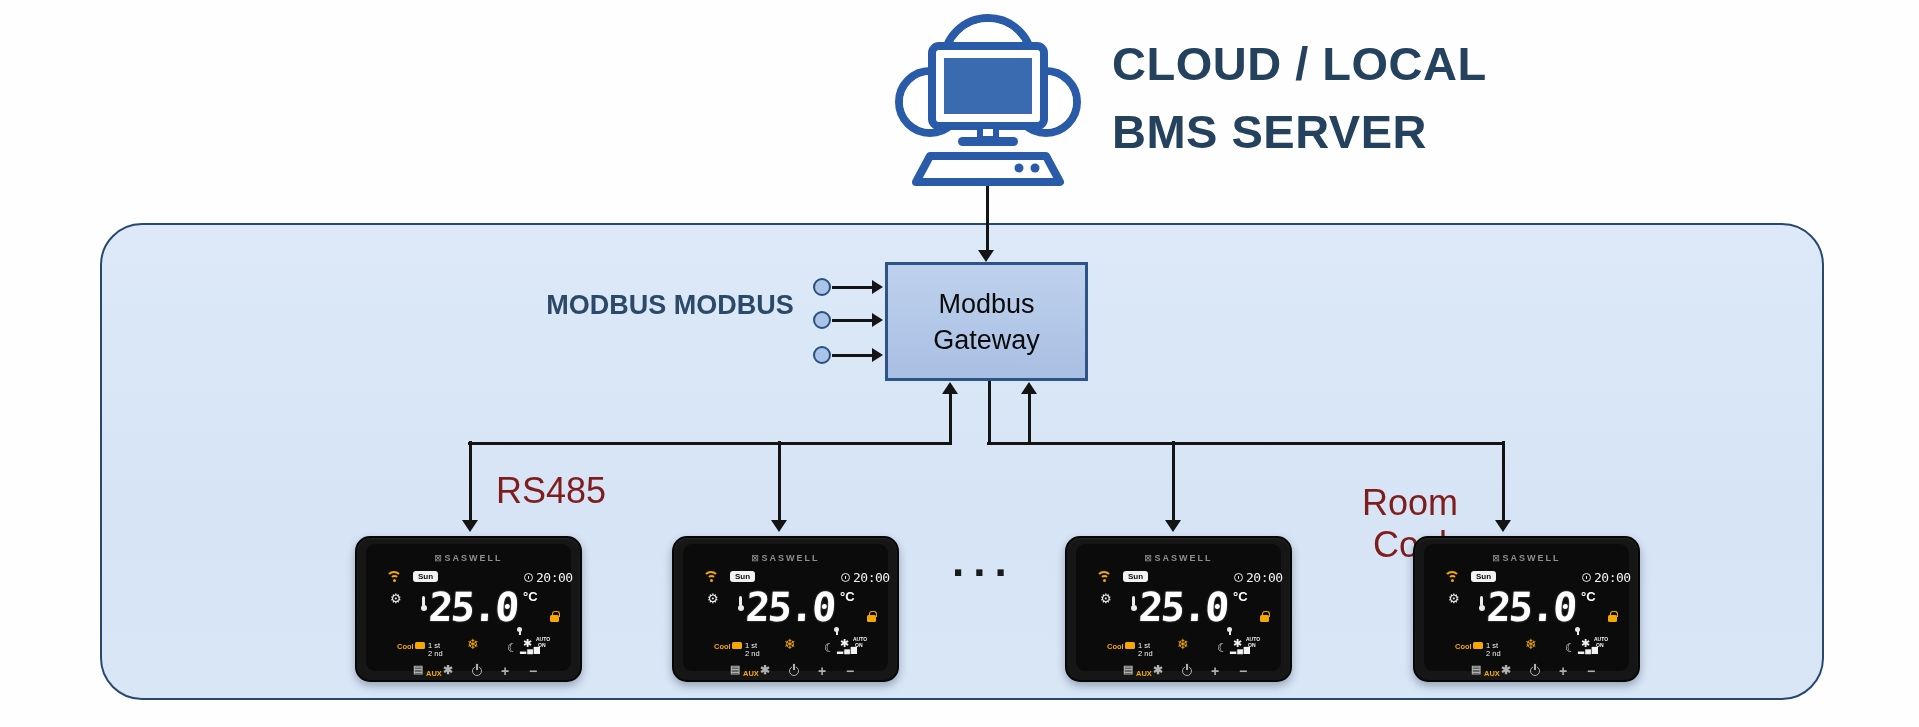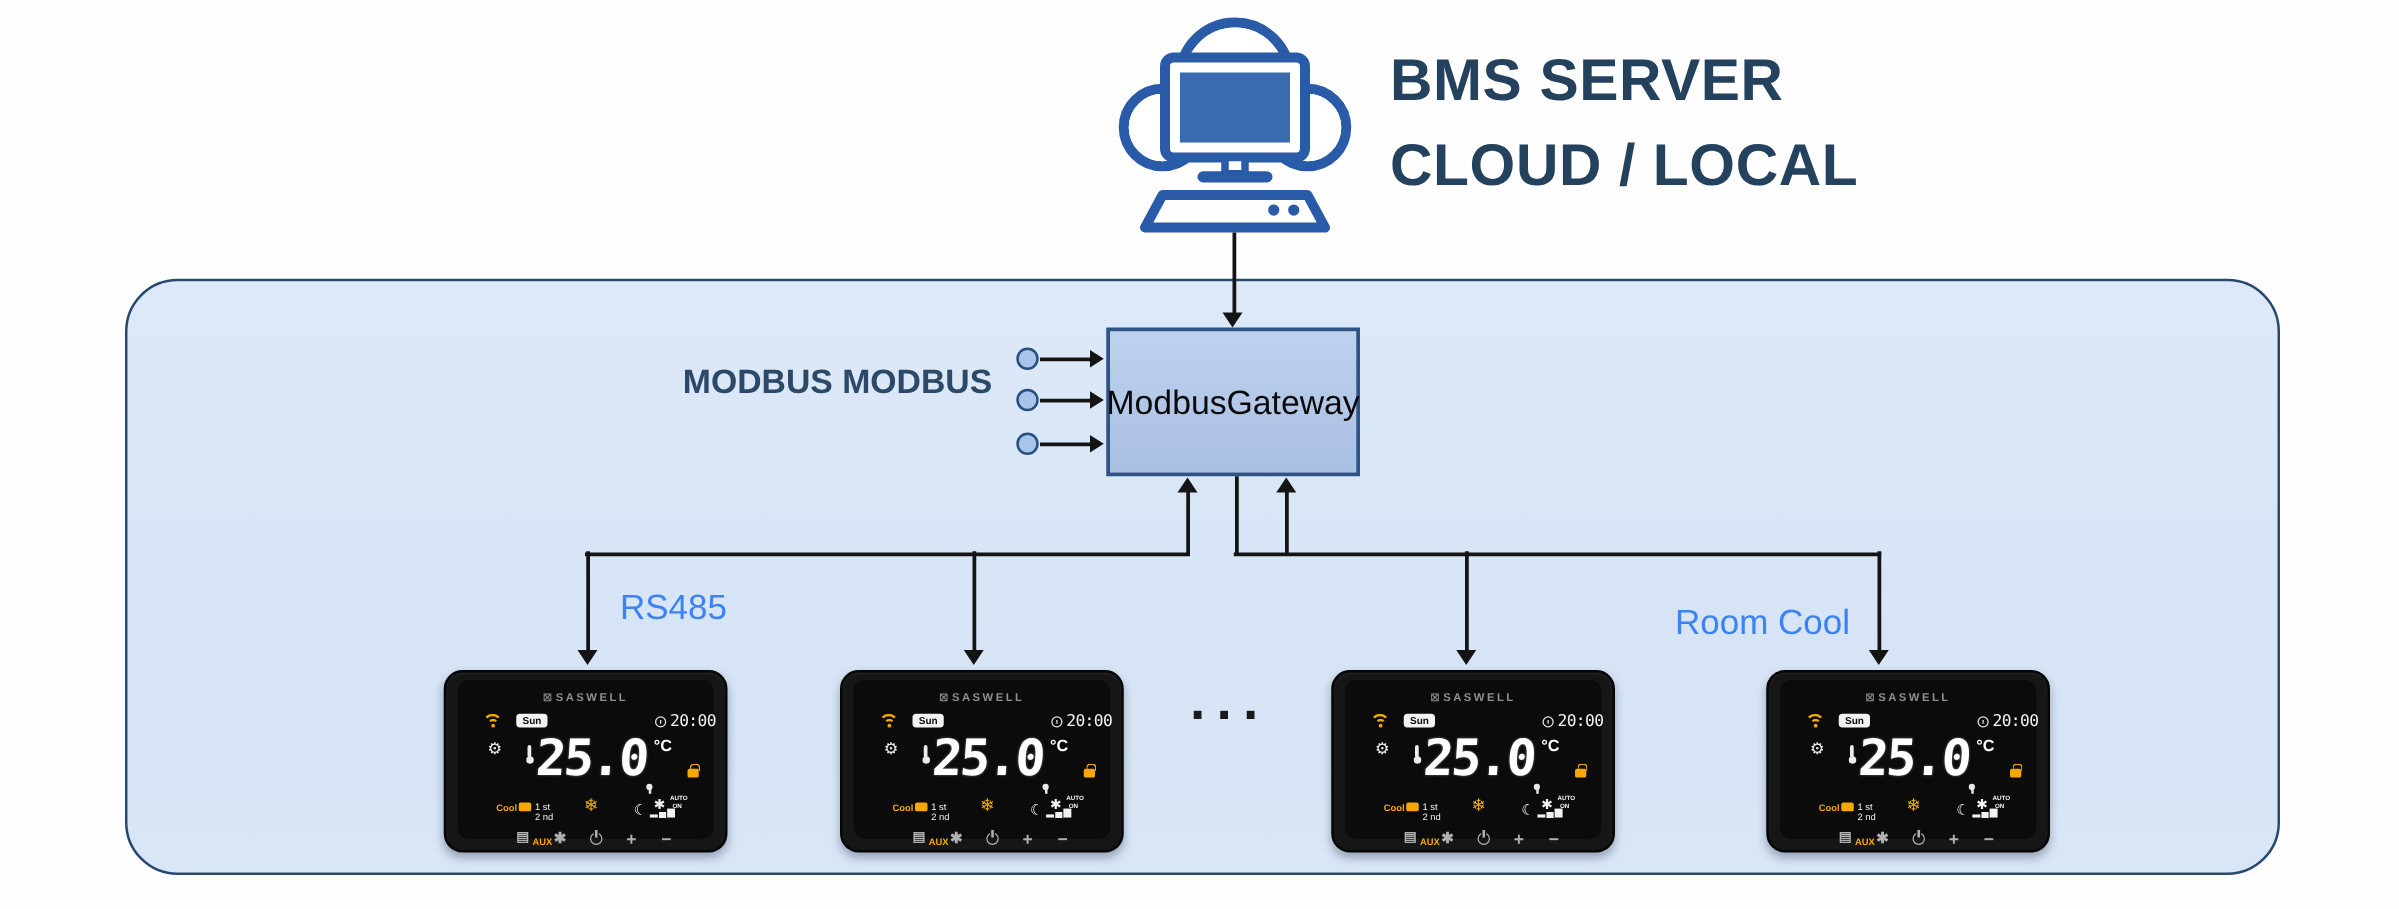--- a/index.html
+++ b/index.html
@@ -24,30 +24,30 @@
   .vline { position:absolute; width:3px; background:#141414; }
   .hline { position:absolute; height:3px; background:#141414; }
   .ah { position:absolute; width:0; height:0; }
   .ah.down  { border-left:8px solid transparent; border-right:8px solid transparent; border-top:12px solid #141414; }
   .ah.up    { border-left:8px solid transparent; border-right:8px solid transparent; border-bottom:12px solid #141414; }
   .ah.right { border-top:7px solid transparent; border-bottom:7px solid transparent; border-left:11px solid #141414; }
 
   
   .gateway-box { position:absolute; left:885px; top:262px; width:203px; height:119px;
                  background:linear-gradient(180deg,#bed1ed 0%,#a9bfe3 100%);
-                 border:3px solid #2e5386; display:flex; flex-direction:row;
+                 border:3px solid #2e5386; display:flex; flex-direction:column;
                  align-items:center; justify-content:center;
                  font-size:27px; color:#0a0a0a; line-height:36px; }
   .gateway-label { position:absolute; left:525px; top:286px; width:290px; text-align:center;
                    font-size:27px; font-weight:bold; color:#2c4a68; line-height:39px; }
   .port-dot { position:absolute; width:18px; height:18px; border-radius:50%;
               background:#a9c4e8; border:2.5px solid #27507f; }
 
   
-  .wire-label { position:absolute; font-size:28px; color:#3b82f6; }
+  .wire-label { position:absolute; font-size:36px; color:#7f1d1d; }
   .ellipsis { position:absolute; left:952px; top:536px; font-size:44px; font-weight:bold;
               color:#1a1a1a; letter-spacing:9px; }
 
   
   .thermo-slot { position:absolute; top:536px; width:227px; height:143px; }
   .thermo { position:relative; width:227px; height:146px; background:#161616;
             border:2px solid #060606; border-radius:15px;
             box-shadow:0 4px 8px rgba(20,40,70,.35), inset 0 1px 2px rgba(255,255,255,.08); }
   .screen { position:absolute; left:9px; right:9px; top:6px; bottom:9px;
             background:#0b0b0b; border-radius:9px; }
@@ -113,22 +113,22 @@
     <rect x="44" y="36" width="112" height="80" rx="7" fill="#ffffff" stroke="#2a5ba8" stroke-width="8"></rect>
     <rect x="56" y="48" width="88" height="56" fill="#3a6bb0"></rect>
     <rect x="92" y="116" width="16" height="13" fill="#ffffff" stroke="#2a5ba8" stroke-width="6"></rect>
     <rect x="70" y="127" width="60" height="9" rx="4.5" fill="#2a5ba8"></rect>
     <polygon points="42,146 158,146 172,172 28,172" fill="#ffffff" stroke="#2a5ba8" stroke-width="8" stroke-linejoin="round"></polygon>
     <circle cx="131" cy="158" r="4.5" fill="#2a5ba8"></circle>
     <circle cx="147" cy="158" r="4.5" fill="#2a5ba8"></circle>
   </svg>
 
   <div class="title">
+    <div>CLOUD / LOCAL</div>
     <div>BMS SERVER</div>
-    <div>CLOUD / LOCAL</div>
   </div>
 
   <div class="vline" style="left:985.5px; top:186px; height:66px;"></div>
   <div class="ah down" style="left:978px; top:250px;"></div>
 
   <div class="gateway-label">
     <div>MODBUS MODBUS</div>
   </div>
 
   <div class="port-dot" style="left:813px; top:278px;"></div>

